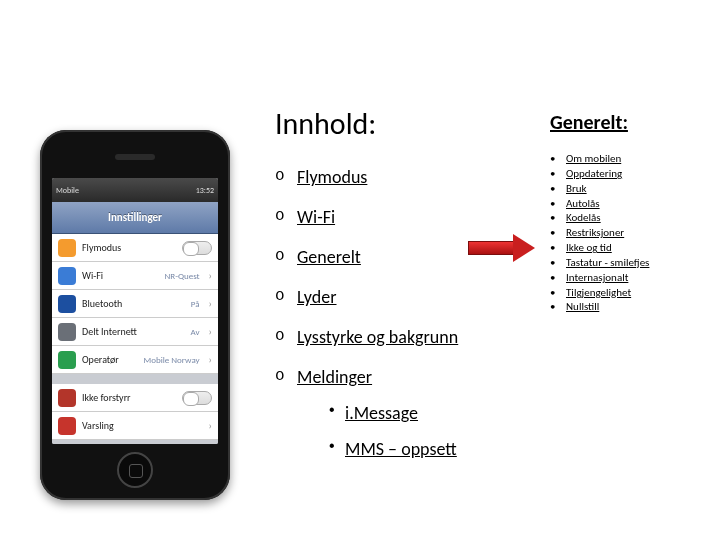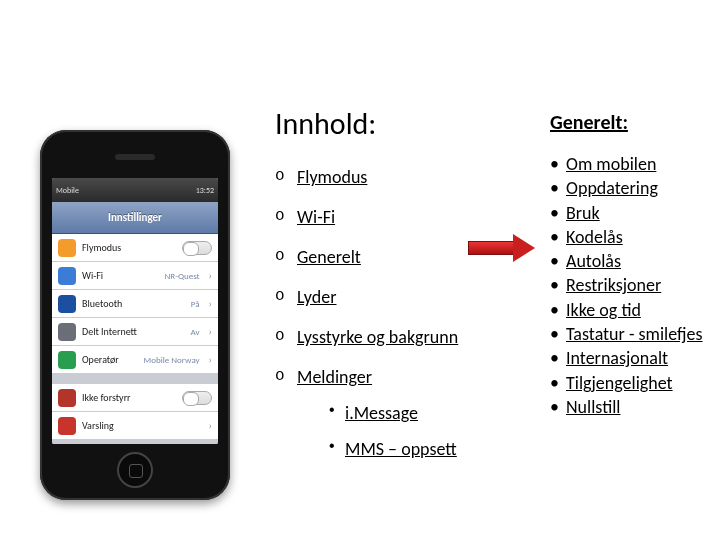--- a/index.html
+++ b/index.html
@@ -163,21 +163,21 @@
   .col-gen {
     position: absolute;
     left: 550px;
     top: 105px;
     width: 160px;
   }
   .h-gen { font-size: 20px; margin:5px 0 18px 0; text-decoration: underline; }
   .g-list { list-style: none; margin:0; padding:0; }
   .g-list li {
     position: relative; padding-left: 16px;
-    font-size: 18px; line-height: 1.35;
+    font-size: 11px; line-height: 1.35;
   }
   .g-list li::before {
     content:"•"; position:absolute; left:0; top:0;
   }
 </style>
 </head>
 <body>
 
 <div class="slide">
 
@@ -266,22 +266,22 @@
     <div class="arrow-body"></div>
     <div class="arrow-head"></div>
   </div>
 
   <div class="col-gen">
     <h2 class="h-gen">Generelt:</h2>
     <ul class="g-list" id="glist">
         <li><a>Om mobilen</a></li>
         <li><a>Oppdatering</a></li>
         <li><a>Bruk</a></li>
+        <li><a>Autolås</a></li>
         <li><a>Kodelås</a></li>
-        <li><a>Autolås</a></li>
         <li><a>Restriksjoner</a></li>
         <li><a>Ikke og tid</a></li>
         <li><a>Tastatur  - smilefjes</a></li>
         <li><a>Internasjonalt</a></li>
         <li><a>Tilgjengelighet</a></li>
         <li><a>Nullstill</a></li>
       </ul>
   </div>
 
 </div>

